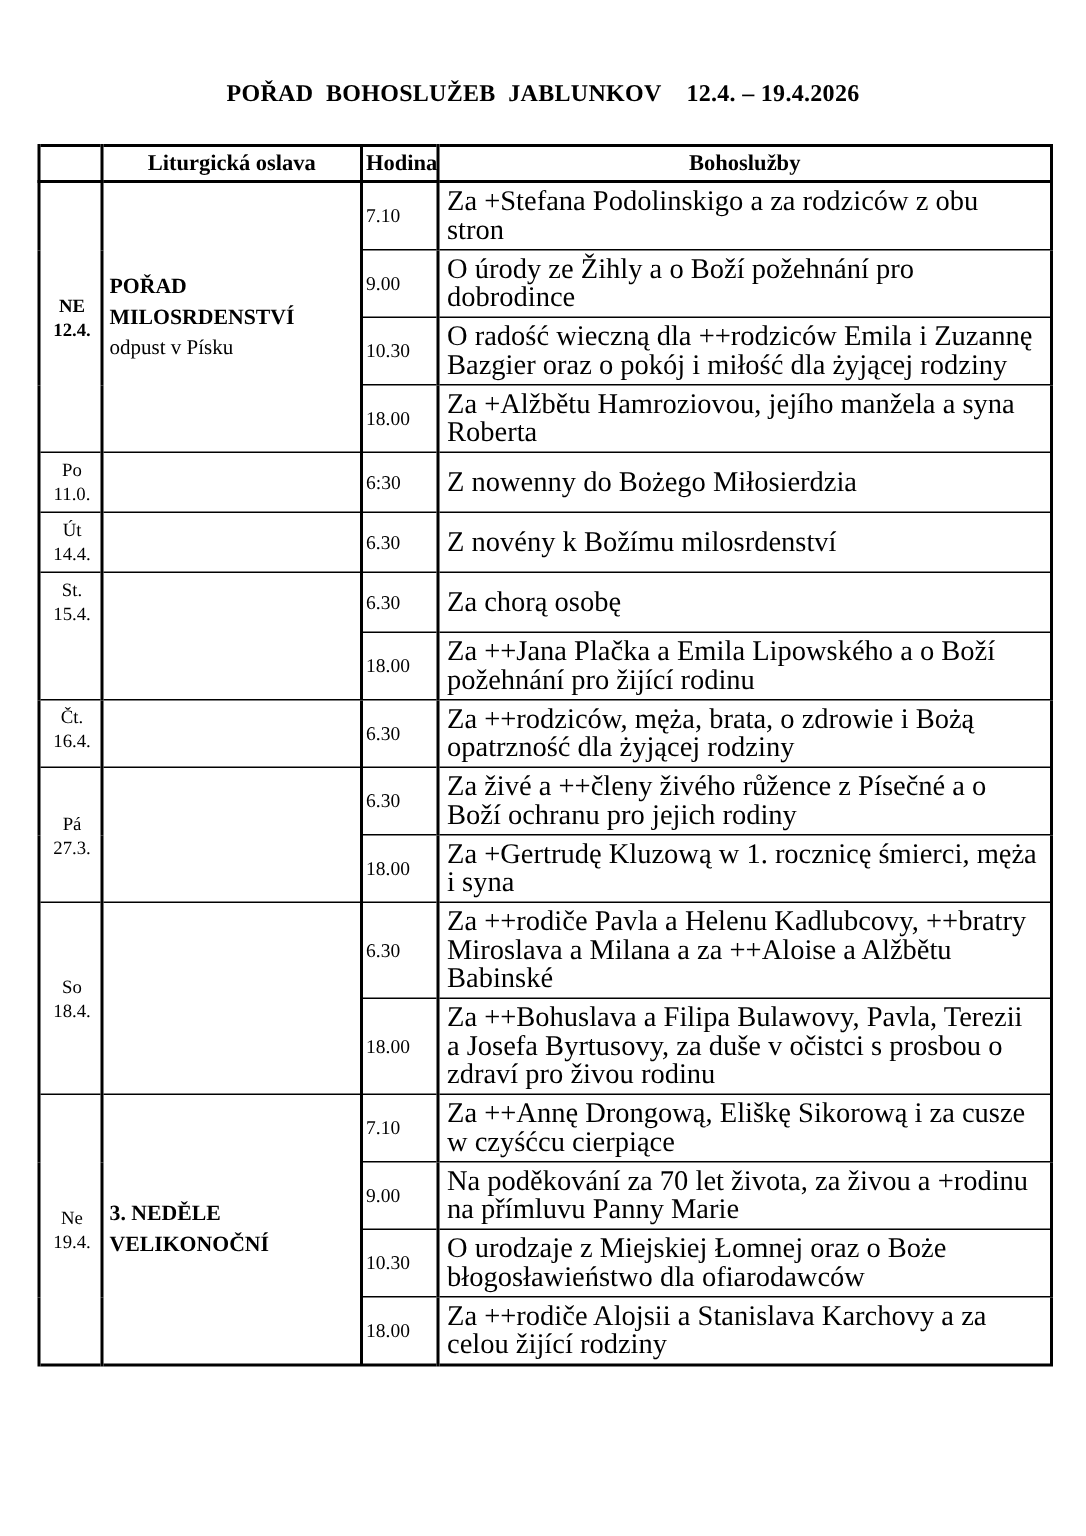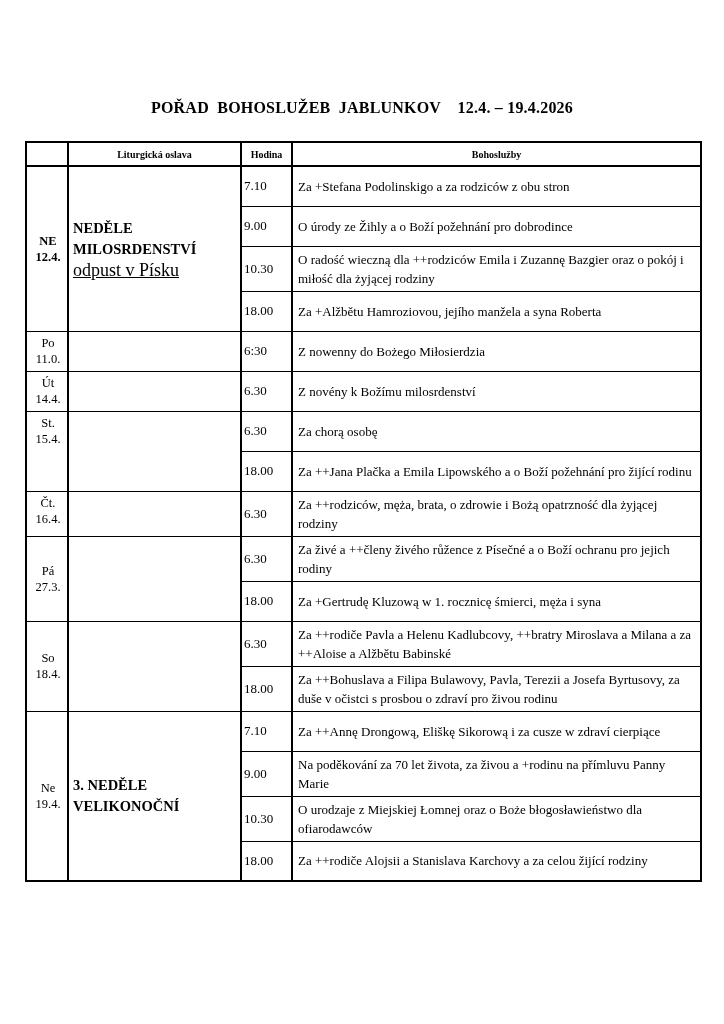--- a/index.html
+++ b/index.html
@@ -2,21 +2,21 @@
 <html><head>
 <meta charset="utf-8">
 <style>
   html, body { margin: 0; padding: 0; background: #ffffff; }
   .page {
     position: relative;
     width: 724px;
     height: 1024px;
     background: #ffffff;
     box-sizing: border-box;
-    padding-top: 99px;
+    padding-top: 54px;
     font-family: "Liberation Serif", serif;
     color: #000000;
     overflow: hidden;
   }
   .title {
     margin: 0 0 24px 0;
     text-align: center;
     font-size: 16px;
     font-weight: bold;
     white-space: pre;
@@ -35,21 +35,21 @@
   col.c-int { width: 409px; }
   th, td {
     border: 1px solid #000;
     border-left-width: 2px;
     border-right-width: 2px;
     box-sizing: border-box;
   }
   thead th {
     border-bottom-width: 2px;
     height: 24px;
-    font-size: 10px;
+    font-size: 15px;
     font-weight: bold;
     text-align: center;
     padding: 1px 2px;
   }
   tbody tr { height: 40px; }
   td.day-cell {
     font-size: 12.5px;
     line-height: 16px;
     padding: 3px 2px 3px 4px;
     vertical-align: top;
@@ -57,29 +57,29 @@
   }
   tr.sec-0 td.day-cell { font-weight: bold; vertical-align: middle; }
   tr.sec-5 td.day-cell,
   tr.sec-6 td.day-cell,
   tr.sec-7 td.day-cell { vertical-align: middle; }
   td.liturgy-cell {
     padding: 2px 4px;
     vertical-align: middle;
   }
   .lit-title { font-weight: bold; font-size: 14.5px; line-height: 21px; }
-  .lit-sub { font-size: 18px; line-height: 20px; text-decoration: underline; }
+  .lit-sub { font-size: 14px; line-height: 20px; }
   td.time-cell {
     text-align: left;
     vertical-align: middle;
     font-size: 13px;
     padding: 2px;
   }
   td.intention-cell {
-    font-size: 13px;
+    font-size: 19px;
     line-height: 19px;
     padding: 3px 6px 3px 5px;
     vertical-align: middle;
     margin-left: 18px;
   }
 </style>
 </head>
 <body>
 
 <div class="page">
@@ -100,21 +100,21 @@
         <th>Bohoslužby</th>
       </tr>
     </thead>
     <tbody>
         <tr class="sec-0 sec-start">
           <td class="day-cell" rowspan="4">
             <div>NE</div>
             <div>12.4.</div>
           </td>
           <td class="liturgy-cell" rowspan="4">
-            <div class="lit-title">NEDĚLE MILOSRDENSTVÍ</div>
+            <div class="lit-title">POŘAD MILOSRDENSTVÍ</div>
             <div class="lit-sub">odpust v Písku</div>
           </td>
           <td class="time-cell">7.10</td>
           <td class="intention-cell">Za +Stefana Podolinskigo a za rodziców z obu stron</td>
         </tr>
         <tr class="sec-0">
           <td class="time-cell">9.00</td>
           <td class="intention-cell">O úrody ze Žihly a o Boží požehnání pro dobrodince</td>
         </tr>
         <tr class="sec-0">
@@ -193,21 +193,21 @@
         </tr>
         <tr class="sec-7 sec-start">
           <td class="day-cell" rowspan="4">
             <div>Ne</div>
             <div>19.4.</div>
           </td>
           <td class="liturgy-cell" rowspan="4">
             <div class="lit-title">3. NEDĚLE VELIKONOČNÍ</div>
           </td>
           <td class="time-cell">7.10</td>
-          <td class="intention-cell">Za ++Annę Drongową, Eliškę Sikorową i za cusze w zdraví cierpiące</td>
+          <td class="intention-cell">Za ++Annę Drongową, Eliškę Sikorową i za cusze w czyśćcu cierpiące</td>
         </tr>
         <tr class="sec-7">
           <td class="time-cell">9.00</td>
           <td class="intention-cell">Na poděkování za 70 let života, za živou a +rodinu na přímluvu Panny Marie</td>
         </tr>
         <tr class="sec-7">
           <td class="time-cell">10.30</td>
           <td class="intention-cell">O urodzaje z Miejskiej Łomnej oraz o Boże błogosławieństwo dla ofiarodawców</td>
         </tr>
         <tr class="sec-7">

